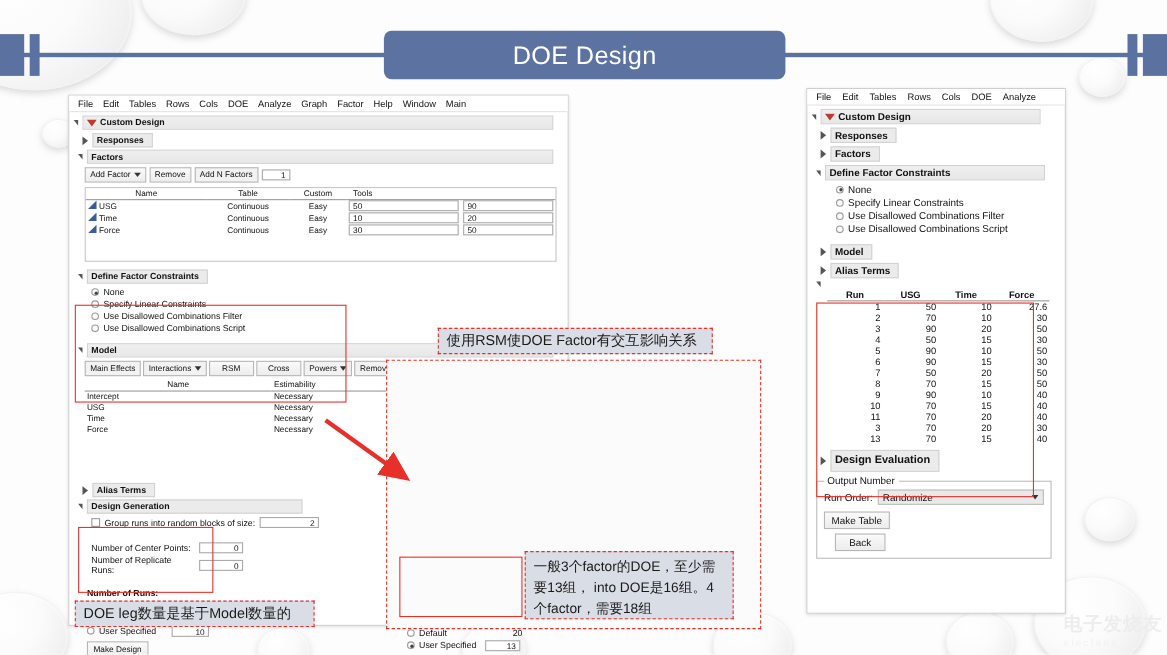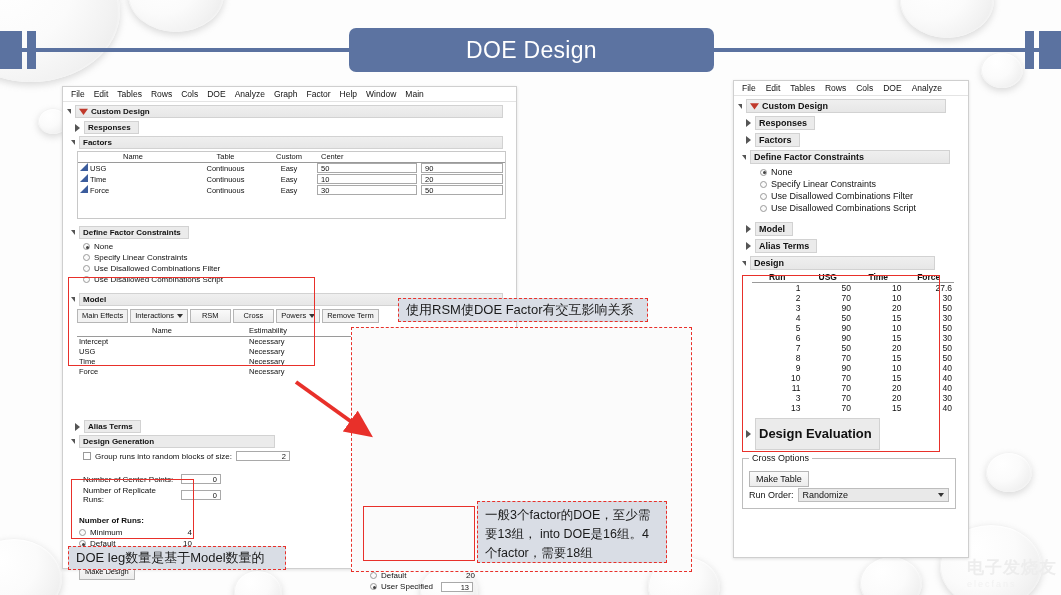--- a/index.html
+++ b/index.html
@@ -189,29 +189,38 @@
     <div class="outline" style="margin:2px 0 2px 8px;">
       <span class="tri-closed"></span>
       <span class="hdr-box">Responses</span>
     </div>
 
     <div class="outline" style="margin:2px 0 2px 4px;">
       <span class="tri-open"></span>
       <span class="hdr-box hdr-wide" style="width:424px;">Factors</span>
     </div>
 
+    <div style="display:flex; align-items:center; gap:3px; margin:3px 0 4px 10px;">
+      <span class="btn">
+        <span>Add Factor</span>
+        <span class="caret"></span>
+      </span>
+      <span class="btn">Remove</span>
+      <span class="btn flat">Add N Factors</span>
+      <span class="field" style="width:26px;">1</span>
+    </div>
 
     <div style="margin:0 6px 0 10px; border:1px solid #c8c8c8; background:#fff; height:68px;">
       <table class="grid">
         <tbody>
             <tr>
           <th style="width:110px;">Name</th>
           <th style="width:75px;">Table</th>
           <th style="width:52px;">Custom</th>
-          <th style="text-align:left;padding-left:6px;" colspan="2">Center</th>
+          <th style="text-align:left;padding-left:6px;" colspan="2">Tools</th>
         </tr>
         <tr>
           <td style="text-align:left;"><span class="factorIcon"></span><span>USG</span></td>
           <td style="text-align:center;">Continuous</td>
           <td style="text-align:center;">Easy</td>
           <td style="width:104px;"><span class="field" style="width:100%;text-align:left;">50</span></td>
           <td><span class="field" style="width:100%;text-align:left;">90</span></td>
         </tr>
         <tr>
           <td style="text-align:left;"><span class="factorIcon"></span><span>Time</span></td>
@@ -533,21 +542,20 @@
       <span class="tri-closed"></span>
       <span class="hdr-box" style="height:14px;font-size:9px;">Model</span>
     </div>
     <div class="outline" style="margin:3px 0 2px 8px;">
       <span class="tri-closed"></span>
       <span class="hdr-box" style="height:14px;font-size:9px;">Alias Terms</span>
     </div>
 
     <div class="outline" style="margin:3px 0 2px 4px;">
       <span class="tri-open"></span>
-      <span class="hdr-box hdr-wide" style="width:185px;height:14px;font-size:9px;">Design</span>
     </div>
 
     <div style="margin:1px 10px 0 14px;">
       <table class="grid" style="font-size:8.5px;">
         <tbody>
             <tr>
           <th style="width:48px;font-weight:bold;">Run</th>
           <th style="width:48px;font-weight:bold;">USG</th>
           <th style="width:48px;font-weight:bold;">Time</th>
           <th style="width:48px;font-weight:bold;">Force</th>
@@ -629,35 +637,38 @@
               <td style="text-align:right;">70</td>
               <td style="text-align:right;">15</td>
               <td style="text-align:right;">40</td>
             </tr>
       </tbody>
         </table>
     </div>
 
     <div class="outline" style="margin:5px 0 3px 8px;">
       <span class="tri-closed"></span>
-      <span class="hdr-box" style="height:32px;font-size:13px;">Design Evaluation</span>
+      <span class="hdr-box" style="height:20px;font-size:10px;">Design Evaluation</span>
     </div>
 
     <fieldset style="margin:0 8px 0 4px;border:1px solid #bdbdbd;padding:2px 6px 6px 6px;">
-      <legend style="font-size:9px;padding:0 3px;">Cross Options</legend>
-      <div style="margin-top:6px;">
-        <span class="btn" style="font-size:9px;padding:2px 6px;">Make Table</span>
-      </div>
+      <legend style="font-size:9px;padding:0 3px;">Output Number</legend>
       <div style="display:flex;align-items:center;gap:4px;margin-top:1px;">
         <span style="font-size:9px;">Run Order:</span>
         <span style="flex:1;background:#e9e9e9;border:1px solid #bdbdbd;font-size:9px;padding:1px 4px;display:flex;justify-content:space-between;align-items:center;">
           <span>Randomize</span>
           <span class="caret"></span>
         </span>
       </div>
+      <div style="margin-top:6px;">
+        <span class="btn" style="font-size:9px;padding:2px 6px;">Make Table</span>
+      </div>
+      <div style="margin-top:4px;padding-left:10px;">
+        <span class="btn" style="font-size:9px;padding:2px 12px;">Back</span>
+      </div>
     </fieldset>
   </div>
 </div>
 
 <div class="redbox" style="left:742px;top:275px;width:198px;height:177px;"></div>
 
 <div class="note" style="left:398px;top:298px;width:250px;height:24px;font-size:13px;">
   <span>使用RSM使DOE Factor有交互影响关系</span>
 </div>
 

